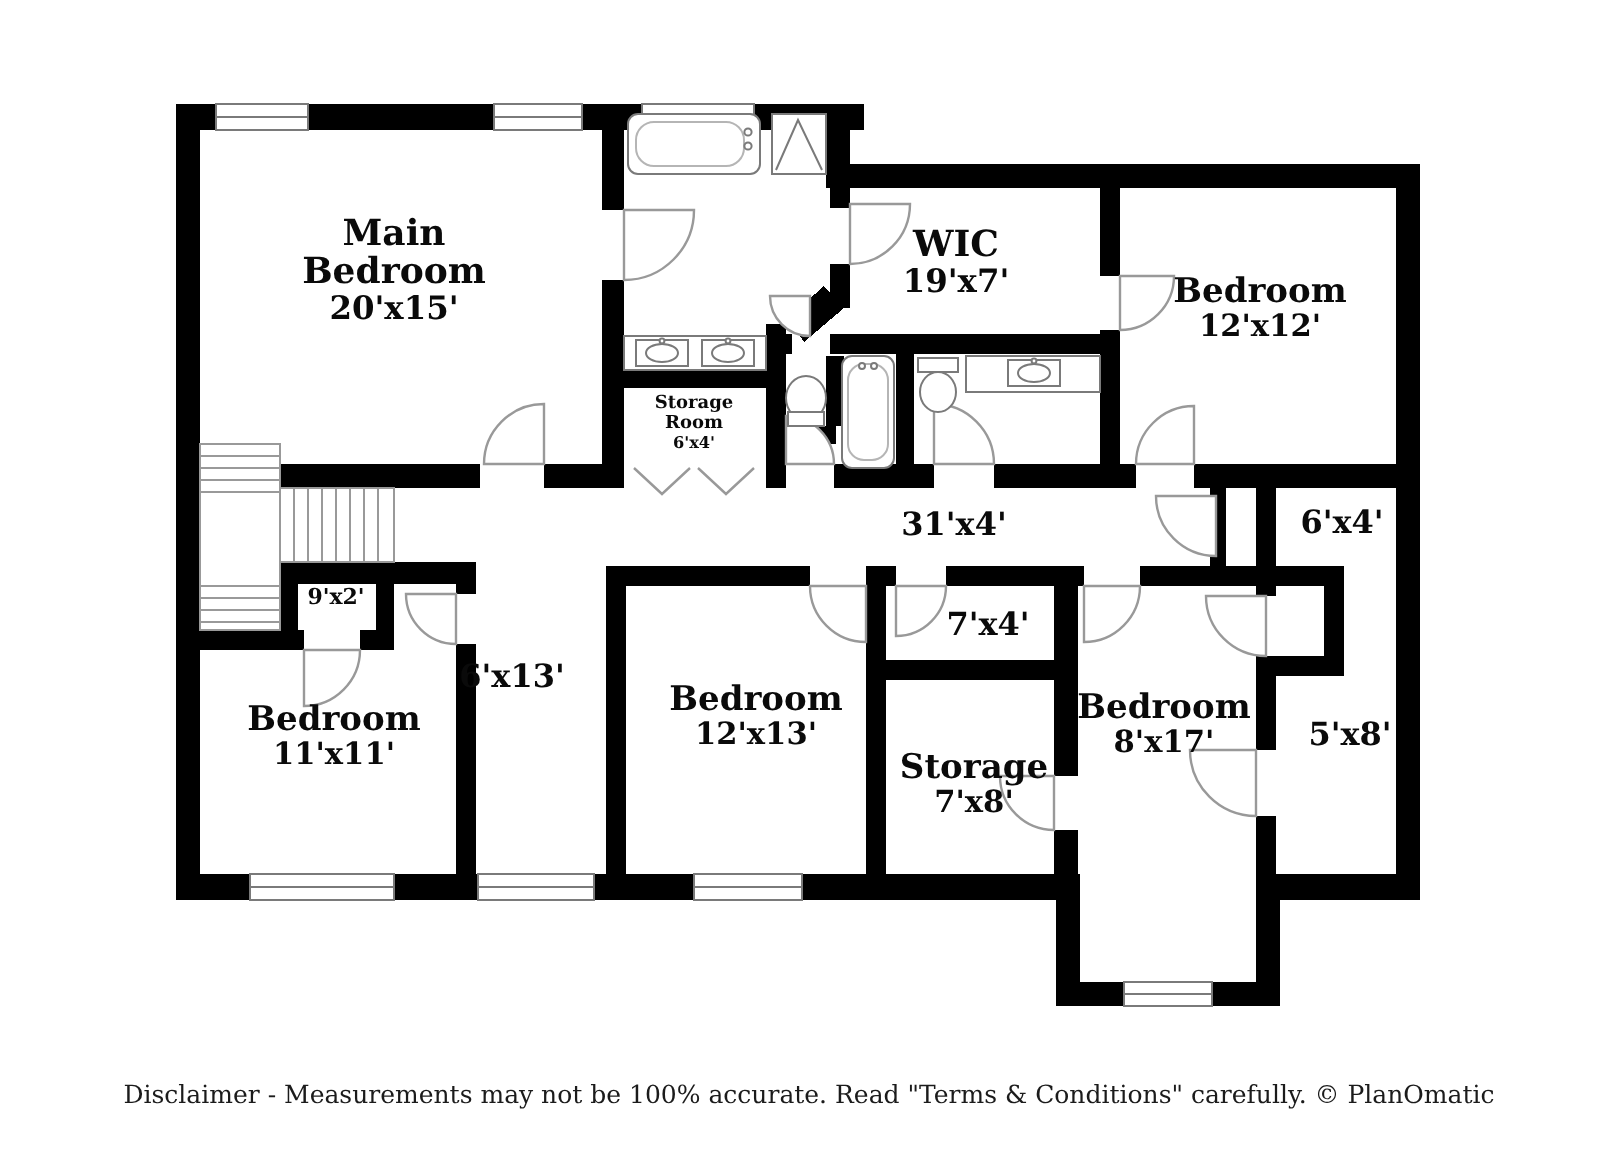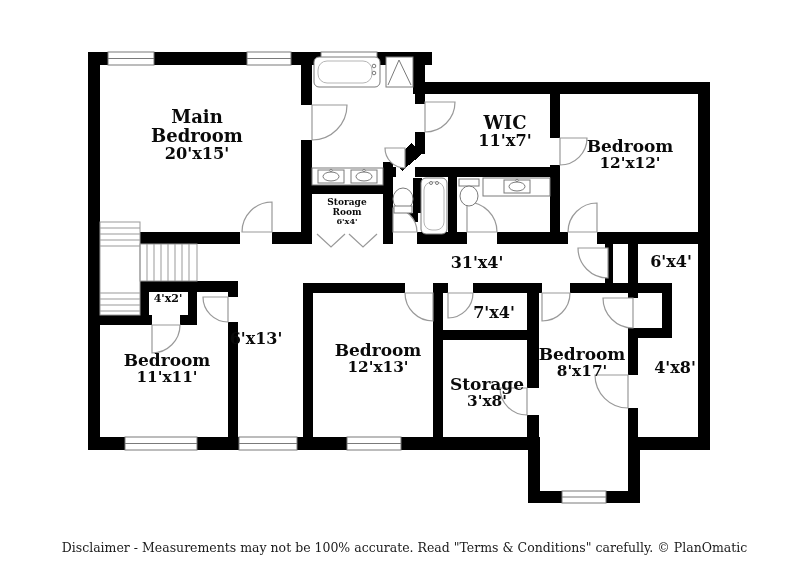--- a/index.html
+++ b/index.html
@@ -194,23 +194,23 @@
       <circle cx="517" cy="180.5" r="1.2"></circle>
     </g>
   </g>
 </svg>
 
   <div class="lbl wrap" style="left:197px;top:135px;width:104px;font-size:18px">
     <span class="nm">Main Bedroom</span>
     <span class="dm">20'x15'</span>
   </div>
 
-  <div class="lbl" style="left:505px;top:131px;font-size:18px">
+  <div class="lbl" style="left:478px;top:131px;font-size:18px">
     <span class="nm">WIC</span>
-    <span class="dm">11'x7'</span>
+    <span class="dm">19'x7'</span>
   </div>
 
   <div class="lbl" style="left:630px;top:154px;font-size:17px">
     <span class="nm">Bedroom</span>
     <span class="dm">12'x12'</span>
   </div>
 
   <div class="lbl wrap" style="left:347px;top:212px;width:56px;font-size:9px">
     <span class="nm">Storage Room</span>
     <span class="dm">6'x4'</span>
@@ -218,21 +218,21 @@
 
   <div class="lbl" style="left:477px;top:263px;font-size:16px">
     <span class="dm" style="font-size:1em">31'x4'</span>
   </div>
 
   <div class="lbl" style="left:671px;top:262px;font-size:16px">
     <span class="dm" style="font-size:1em">6'x4'</span>
   </div>
 
   <div class="lbl" style="left:168px;top:299px;font-size:11px">
-    <span class="dm" style="font-size:1em">4'x2'</span>
+    <span class="dm" style="font-size:1em">9'x2'</span>
   </div>
 
   <div class="lbl" style="left:256px;top:339px;font-size:16px">
     <span class="dm" style="font-size:1em">6'x13'</span>
   </div>
 
   <div class="lbl" style="left:167px;top:368px;font-size:17px">
     <span class="nm">Bedroom</span>
     <span class="dm">11'x11'</span>
   </div>
@@ -241,27 +241,27 @@
     <span class="nm">Bedroom</span>
     <span class="dm">12'x13'</span>
   </div>
 
   <div class="lbl" style="left:494px;top:313px;font-size:16px">
     <span class="dm" style="font-size:1em">7'x4'</span>
   </div>
 
   <div class="lbl" style="left:487px;top:392px;font-size:17px">
     <span class="nm">Storage</span>
-    <span class="dm">3'x8'</span>
+    <span class="dm">7'x8'</span>
   </div>
 
   <div class="lbl" style="left:582px;top:362px;font-size:17px">
     <span class="nm">Bedroom</span>
     <span class="dm">8'x17'</span>
   </div>
 
   <div class="lbl" style="left:675px;top:368px;font-size:16px">
-    <span class="dm" style="font-size:1em">4'x8'</span>
+    <span class="dm" style="font-size:1em">5'x8'</span>
   </div>
 
   <div class="footer">Disclaimer - Measurements may not be 100% accurate. Read "Terms &amp; Conditions" carefully. © PlanOmatic</div>
 
 </div>
 
 </body></html>

